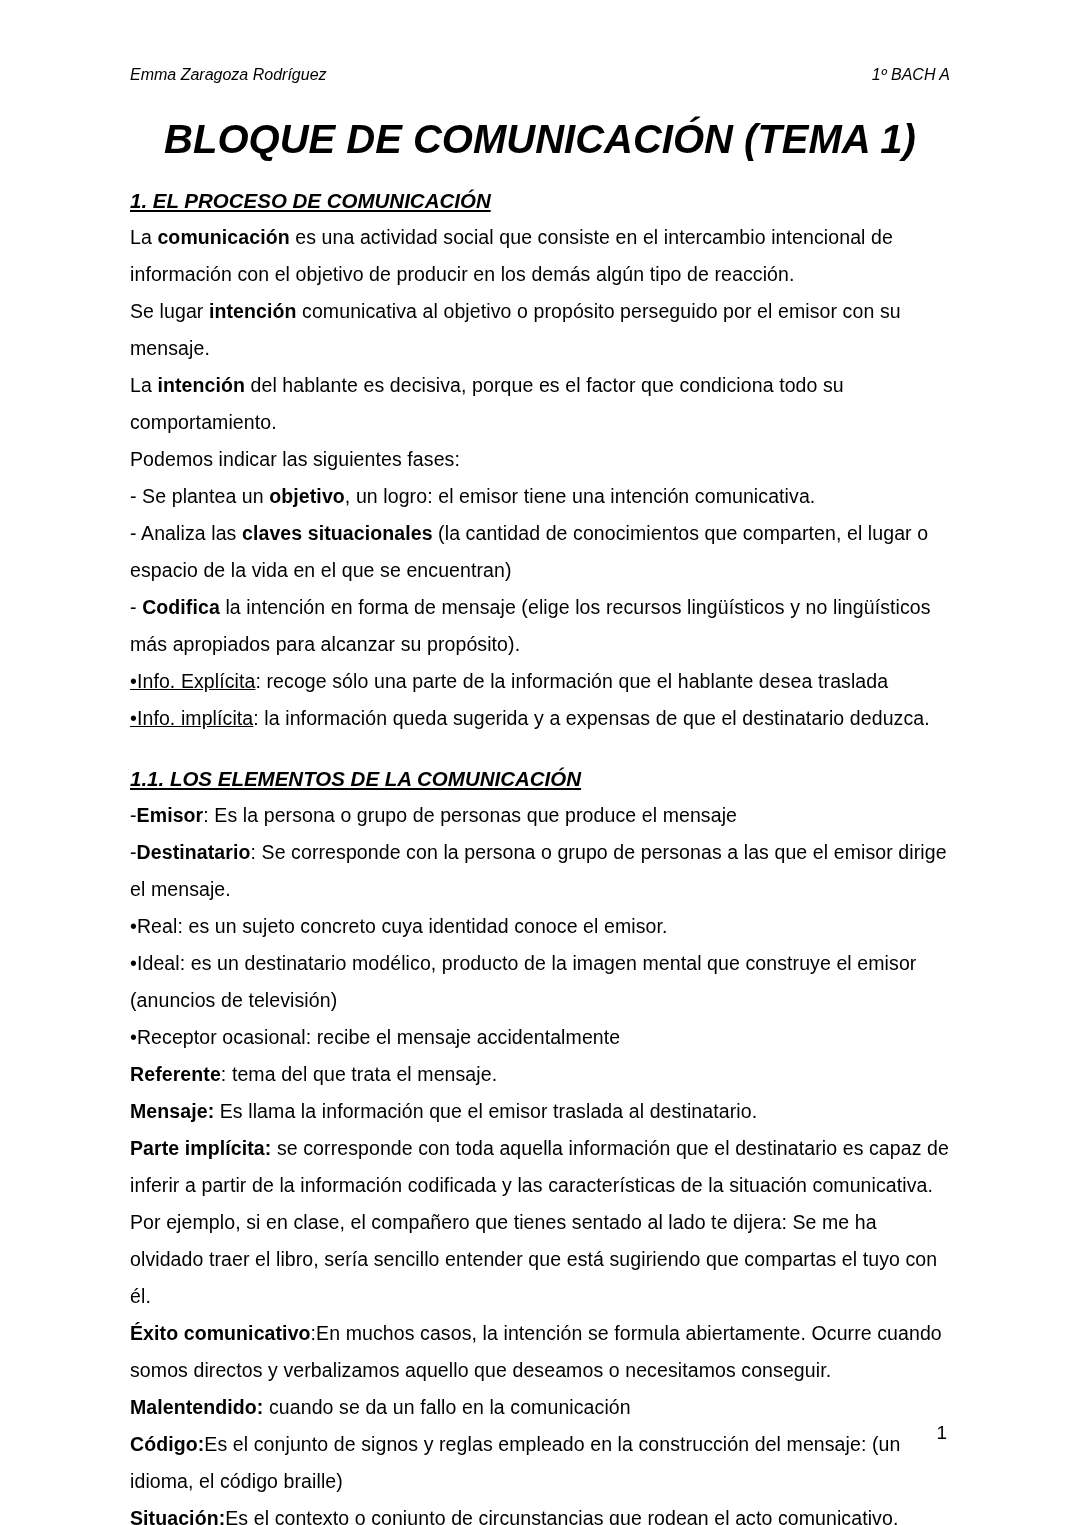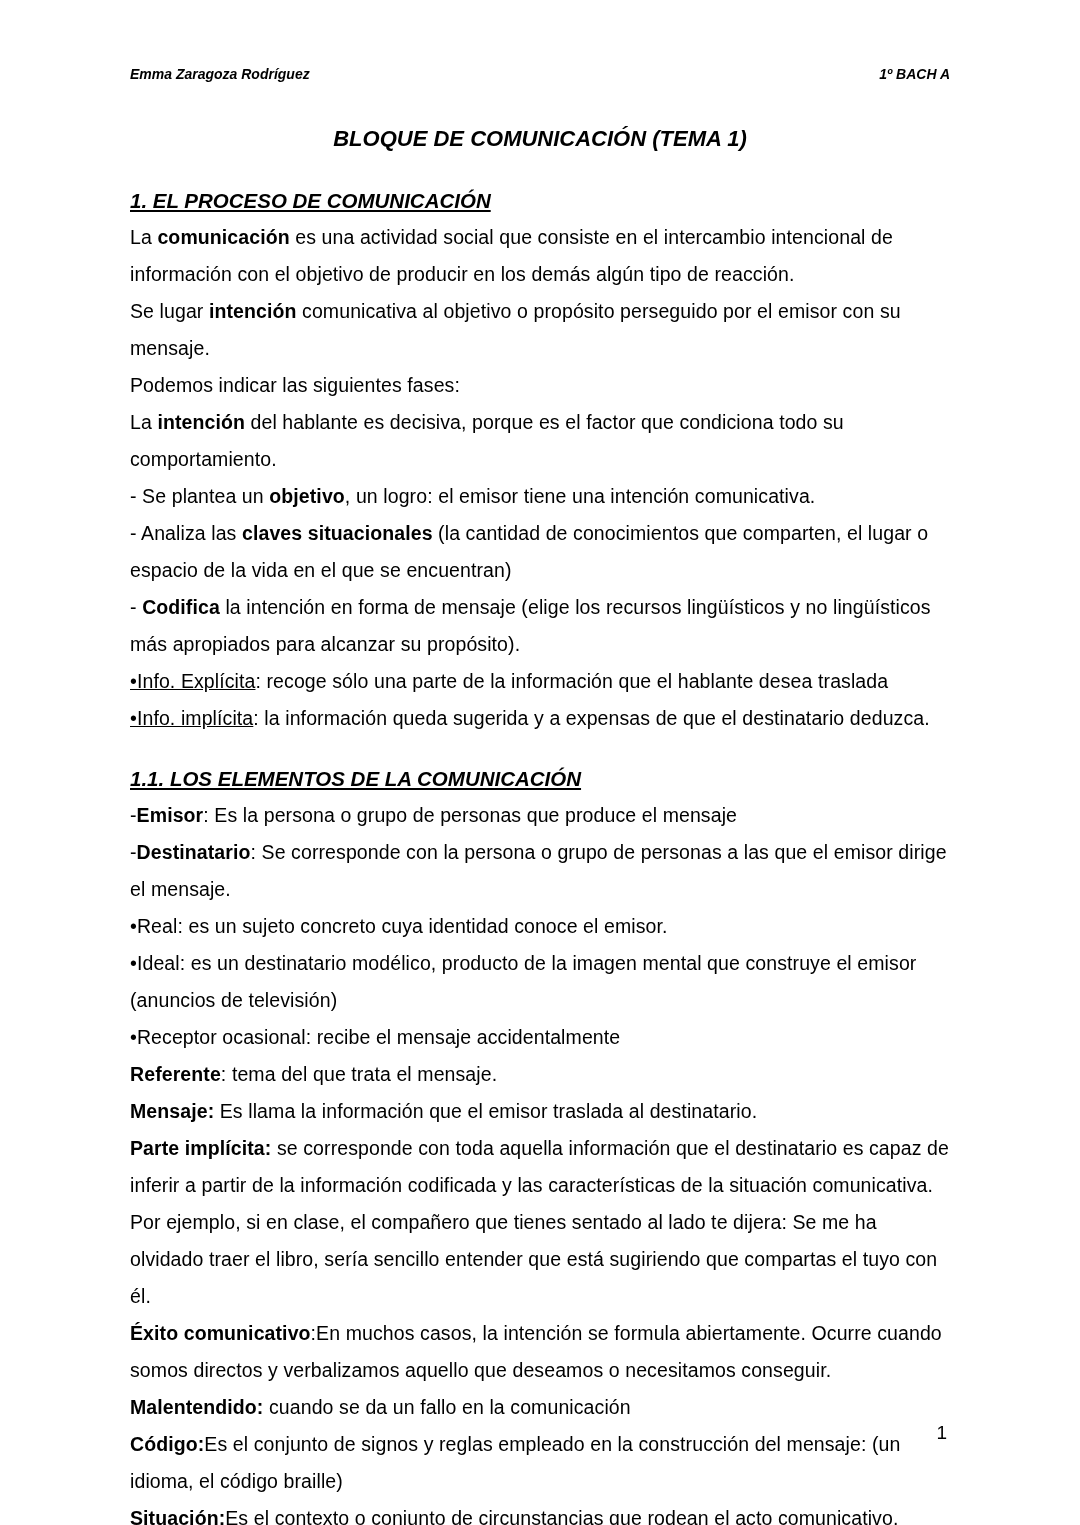--- a/index.html
+++ b/index.html
@@ -11,28 +11,28 @@
     color: #000000;
     font-family: "Liberation Sans", sans-serif;
     box-sizing: border-box;
     padding: 63px 130px 0 130px;
     overflow: hidden;
   }
   .doc-header {
     display: flex;
     justify-content: space-between;
     align-items: baseline;
-    font-size: 14px;
-    font-weight: bold;
+    font-size: 16px;
+    font-weight: normal;
     font-style: italic;
     line-height: 23px;
   }
   .doc-title {
     text-align: center;
-    font-size: 22px;
+    font-size: 40px;
     font-weight: bold;
     font-style: italic;
     line-height: 38px;
     margin-top: 34px;
   }
   .section-heading {
     font-size: 20.5px;
     font-weight: bold;
     font-style: italic;
     text-decoration: underline;
@@ -69,22 +69,22 @@
     <span>1º BACH A</span>
   </div>
 
   <div class="doc-title">BLOQUE DE COMUNICACIÓN (TEMA 1)</div>
 
   <div class="section section-1">
     <div class="section-heading">1. EL PROCESO DE COMUNICACIÓN</div>
     <div class="section-paragraphs">
         <p class="para"><span>La </span><span class="bold">comunicación</span><span> es una actividad social que consiste en el intercambio intencional de información con el objetivo de producir en los demás algún tipo de reacción.</span></p>
         <p class="para"><span>Se lugar </span><span class="bold">intención</span><span> comunicativa al objetivo o propósito perseguido por el emisor con su mensaje.</span></p>
+        <p class="para"><span>La </span><span class="bold">intención</span><span> del hablante es decisiva, porque es el factor que condiciona todo su comportamiento.</span></p>
         <p class="para"><span>Podemos indicar las siguientes fases:</span></p>
-        <p class="para"><span>La </span><span class="bold">intención</span><span> del hablante es decisiva, porque es el factor que condiciona todo su comportamiento.</span></p>
         <p class="para"><span>- Se plantea un </span><span class="bold">objetivo</span><span>, un logro: el emisor tiene una intención comunicativa.</span></p>
         <p class="para"><span>- Analiza las </span><span class="bold">claves situacionales</span><span> (la cantidad de conocimientos que comparten, el lugar o espacio de la vida en el que se encuentran)</span></p>
         <p class="para"><span>- </span><span class="bold">Codifica</span><span> la intención en forma de mensaje (elige los recursos lingüísticos y no lingüísticos más apropiados para alcanzar su propósito).</span></p>
         <p class="para"><span class="underline">•Info. Explícita</span><span>: recoge sólo una parte de la información que el hablante desea traslada</span></p>
         <p class="para"><span class="underline">•Info. implícita</span><span>: la información queda sugerida y a expensas de que el destinatario deduzca.</span></p>
       </div>
   </div>
 
   <div class="section section-2">
     <div class="section-heading">1.1. LOS ELEMENTOS DE LA COMUNICACIÓN</div>

